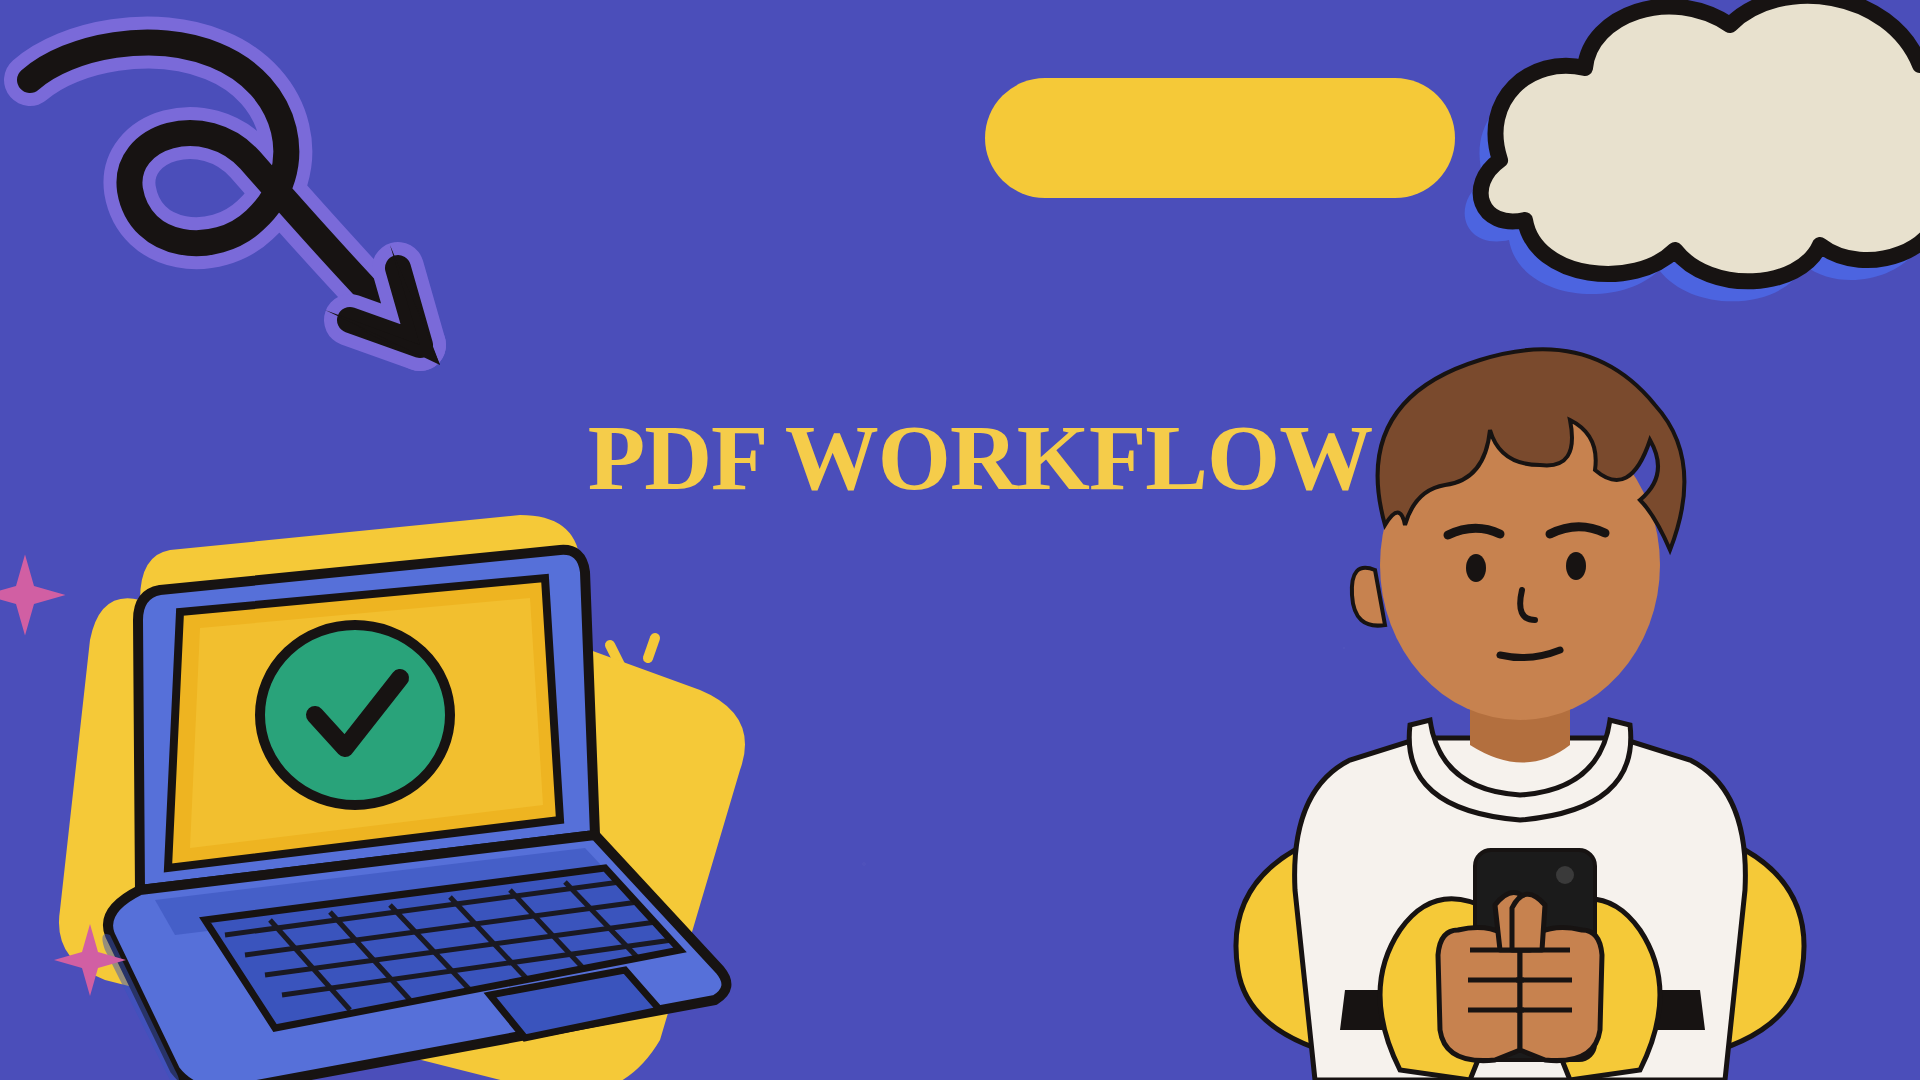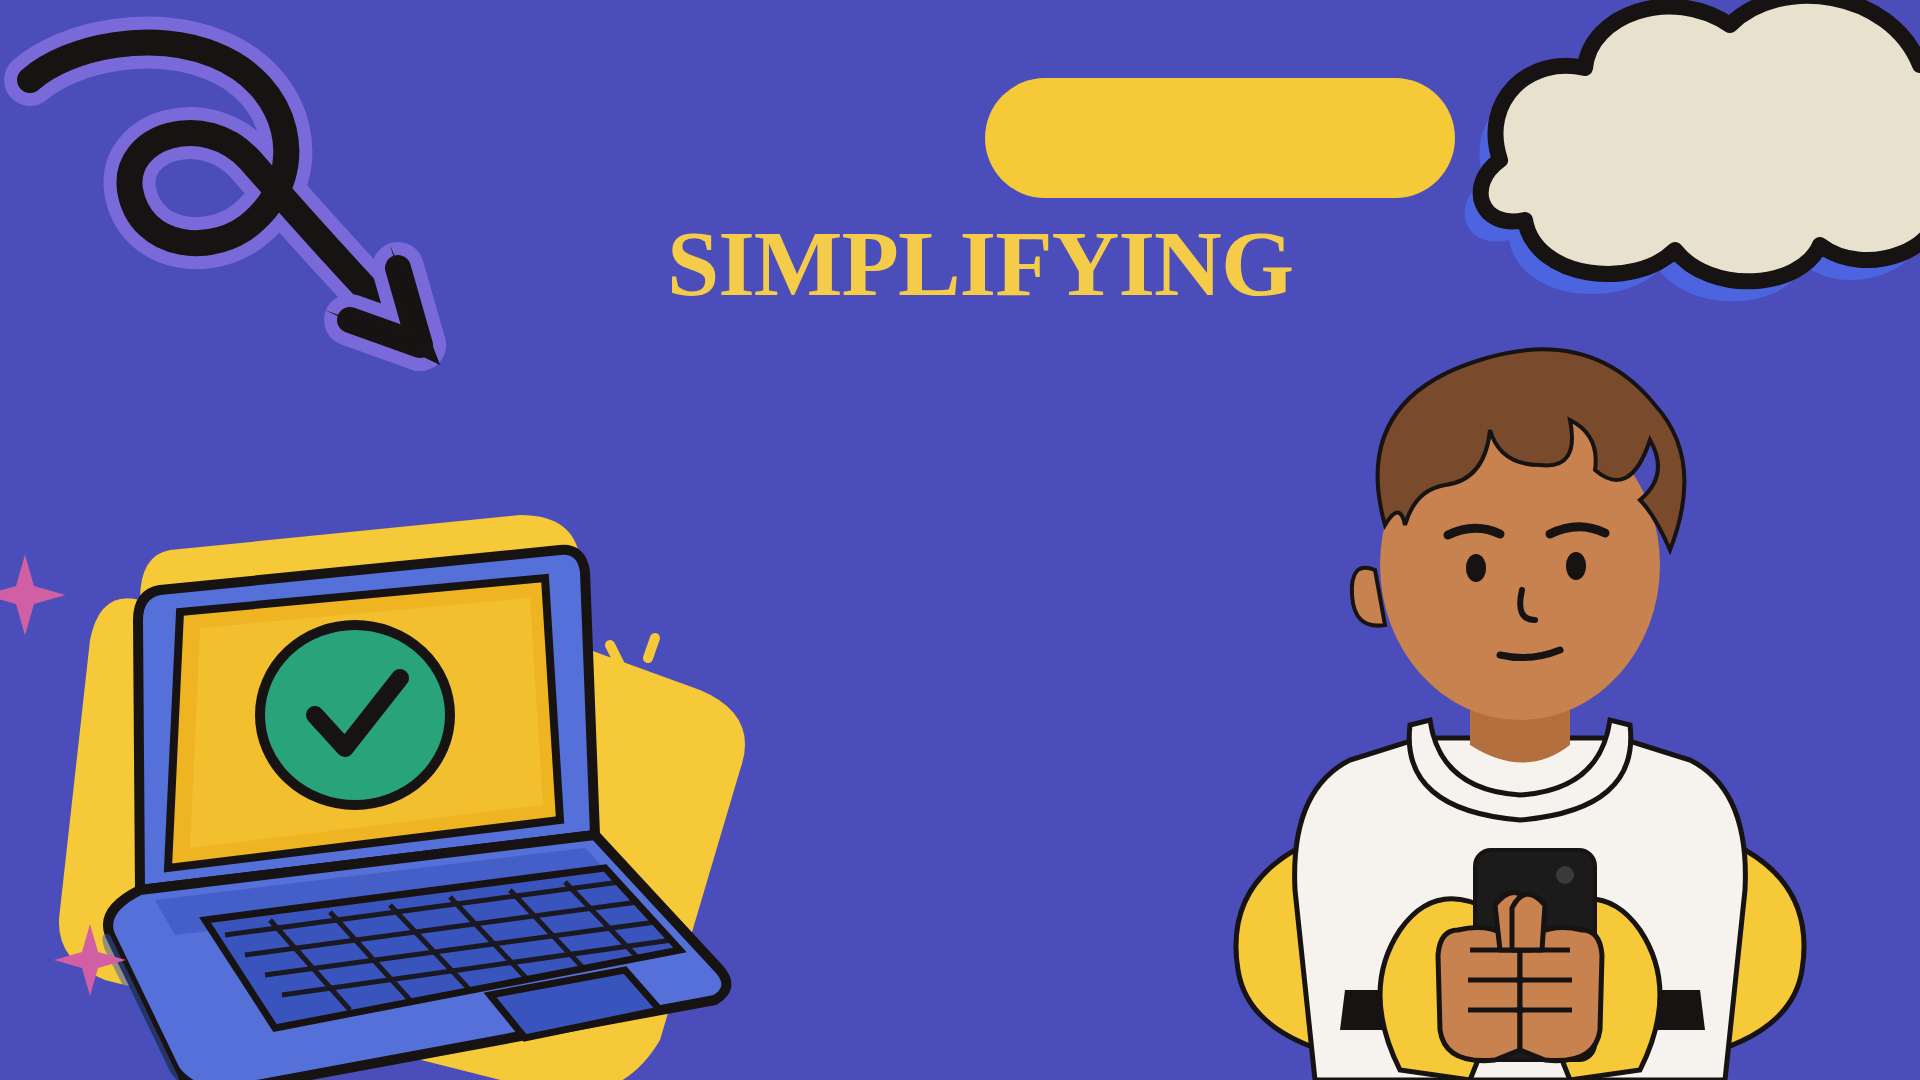--- a/index.html
+++ b/index.html
@@ -68,23 +68,23 @@
     <path id="arrowpath" d="M40 70 C80 35 165 20 225 45 C300 75 320 160 265 210 C225 248 150 240 140 180 C132 125 215 100 260 150 C330 230 380 285 430 335" fill="none" stroke="#7a6ad9" stroke-width="52" stroke-linecap="round" stroke-linejoin="round"></path>
     <path d="M40 70 C80 35 165 20 225 45 C300 75 320 160 265 210 C225 248 150 240 140 180 C132 125 215 100 260 150 C330 230 380 285 430 335" fill="none" stroke="#171312" stroke-width="26" stroke-linecap="round" stroke-linejoin="round"></path>
     <path d="M430 335 L360 310 M430 335 L408 258" fill="none" stroke="#7a6ad9" stroke-width="52" stroke-linecap="round" stroke-linejoin="round"></path>
     <path d="M430 335 L360 310 M430 335 L408 258" fill="none" stroke="#171312" stroke-width="26" stroke-linecap="round" stroke-linejoin="round"></path>
     <path d="M450 355 L430 335 L360 310 Q395 340 430 335 L408 258 Q430 300 450 355 Z" fill="#171312"></path>
     <path d="M450 355 L335 300 L430 335 L400 235 Z" fill="#171312" stroke="#7a6ad9" stroke-width="0"></path>
   </svg>
 </div>
 
 <h1 class="title">
-  <span>Simplifying</span><br>
   <br>
   <br>
+  <span>PDF workflow</span><br>
 </h1>
 
 <div class="radiate">
   <svg viewBox="0 0 100 100">
     <g stroke="#f5c938" stroke-width="10" stroke-linecap="round" fill="none">
       <path d="M20 70 L5 85"></path>
         <path d="M40 45 L30 25"></path>
         <path d="M68 38 L75 18"></path>
     </g>
   </svg>

